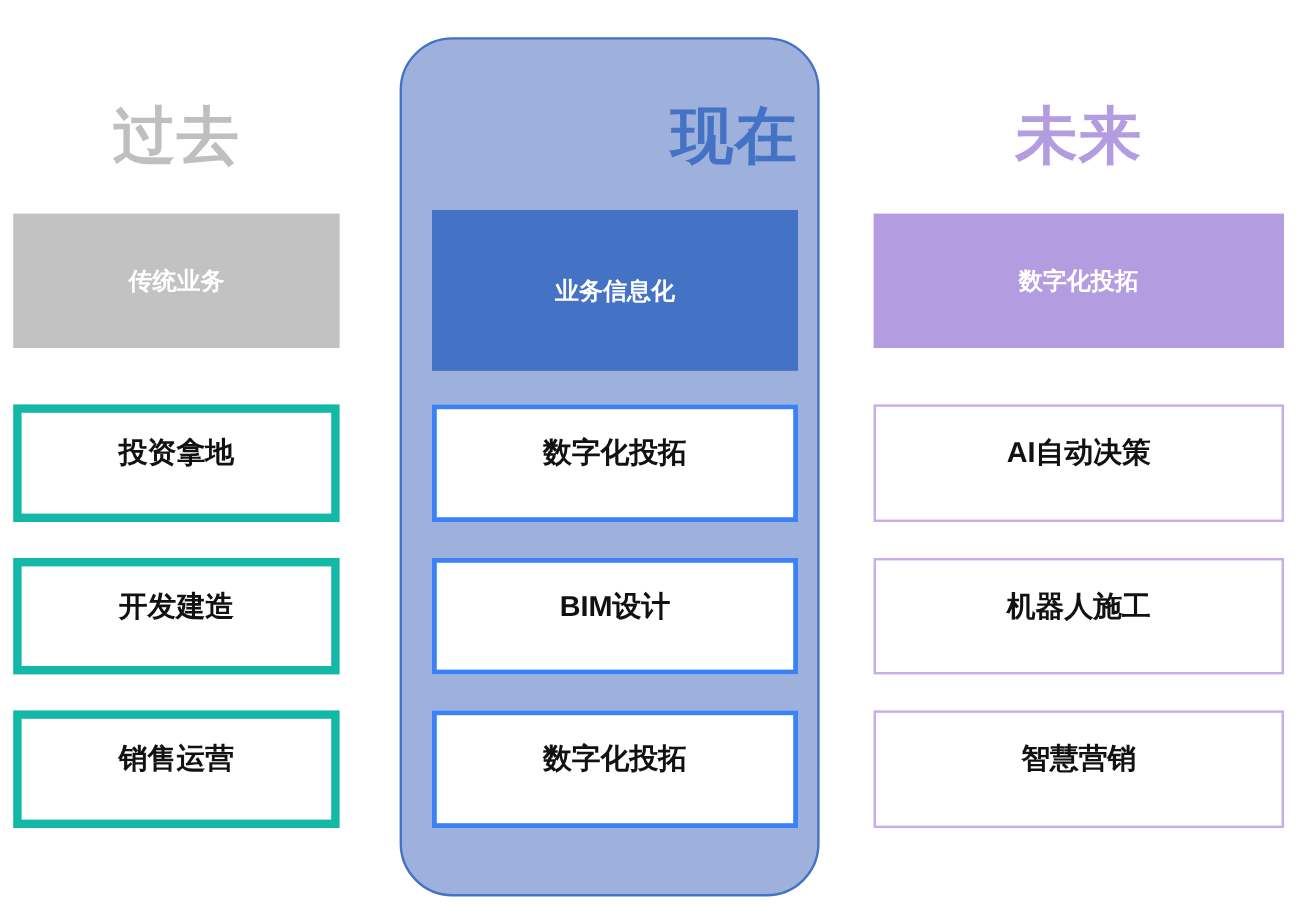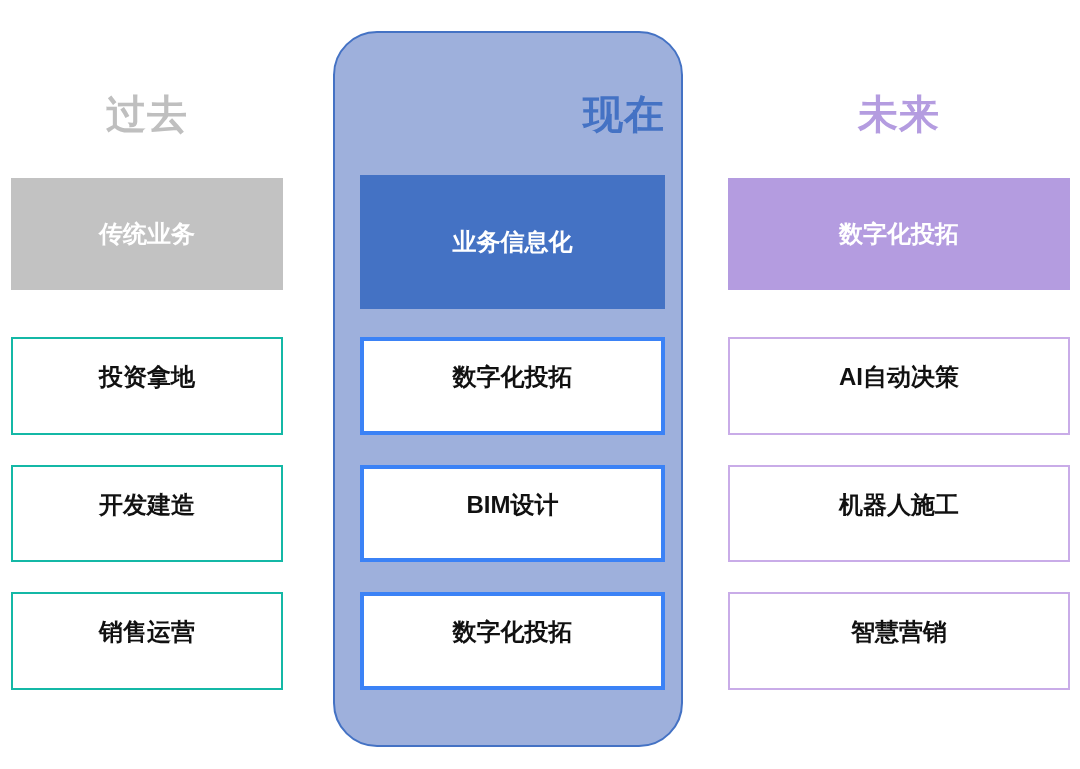--- a/index.html
+++ b/index.html
@@ -29,38 +29,38 @@
     background: #9EB0DC;
     border: 2px solid #4472C4;
     border-radius: 44px;
   }
 
   
   .col-heading {
     position: absolute;
     text-align: center;
     font-weight: bold;
-    font-size: 40px;
+    font-size: 52px;
     line-height: 44px;
     letter-spacing: 1px;
     white-space: nowrap;
   }
   .col-heading.past   { left: 11px;  top: 92px; width: 272px; color: #BFBFBF; }
   .col-heading.now    { left: 360px; top: 92px; width: 305px; color: #4472C4; text-align: right; }
   .col-heading.future { left: 728px; top: 92px; width: 342px; color: #B49CE0; }
 
   
   .banner {
     position: absolute;
     box-sizing: border-box;
     display: flex;
     align-items: center;
     justify-content: center;
     font-weight: bold;
-    font-size: 24px;
+    font-size: 20px;
     color: #ffffff;
     white-space: nowrap;
   }
   .banner.past   { left: 11px;  top: 178px; width: 272px; height: 112px; background: #C2C2C2; }
   .banner.now    { left: 360px; top: 175px; width: 305px; height: 134px; background: #4472C4; }
   .banner.future { left: 728px; top: 178px; width: 342px; height: 112px; background: #B49CE0; }
 
   
   .item-box {
     position: absolute;
@@ -71,21 +71,21 @@
     justify-content: center;
     font-weight: bold;
     font-size: 24px;
     color: #111111;
     white-space: nowrap;
   }
   .item-box .item-text {
     
     transform: translateY(-9px);
   }
-  .col-past .item-box   { left: 11px;  width: 272px; border: 2px solid #14b8a6; }
+  .col-past .item-box   { left: 11px;  width: 272px; border: 7px solid #14b8a6; }
   .col-now .item-box    { left: 360px; width: 305px; border: 4px solid #3b82f6; }
   .col-future .item-box { left: 728px; width: 342px; border: 2px solid #C9ACE8; text-align: center; }
 
   .row-0 { top: 337px; height: 98px; }
   .row-1 { top: 465px; height: 97px; }
   .row-2 { top: 592px; height: 98px; }
 </style>
 </head>
 <body>
 

